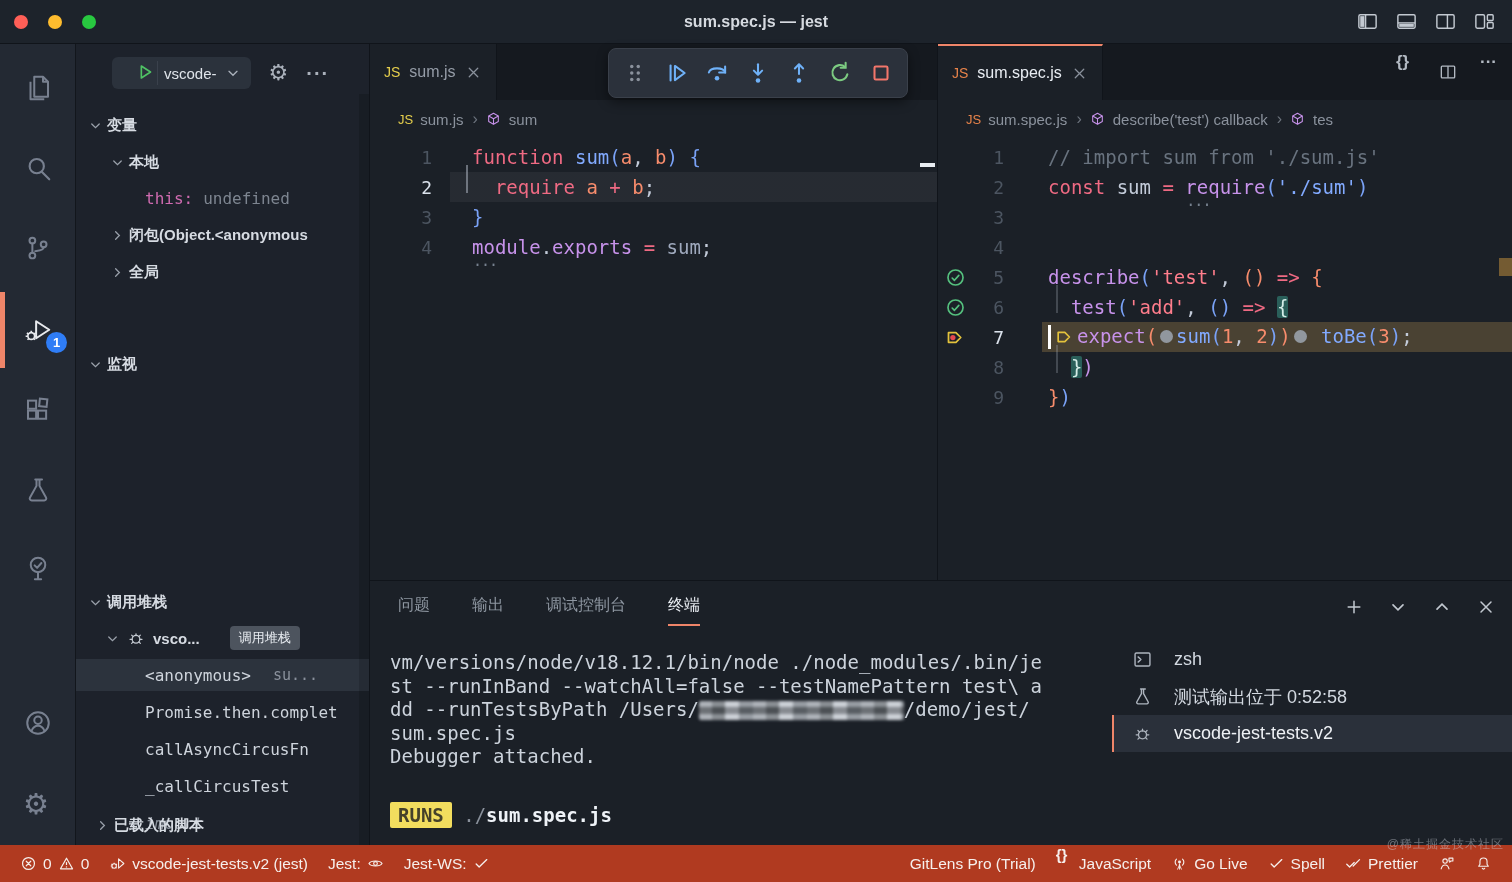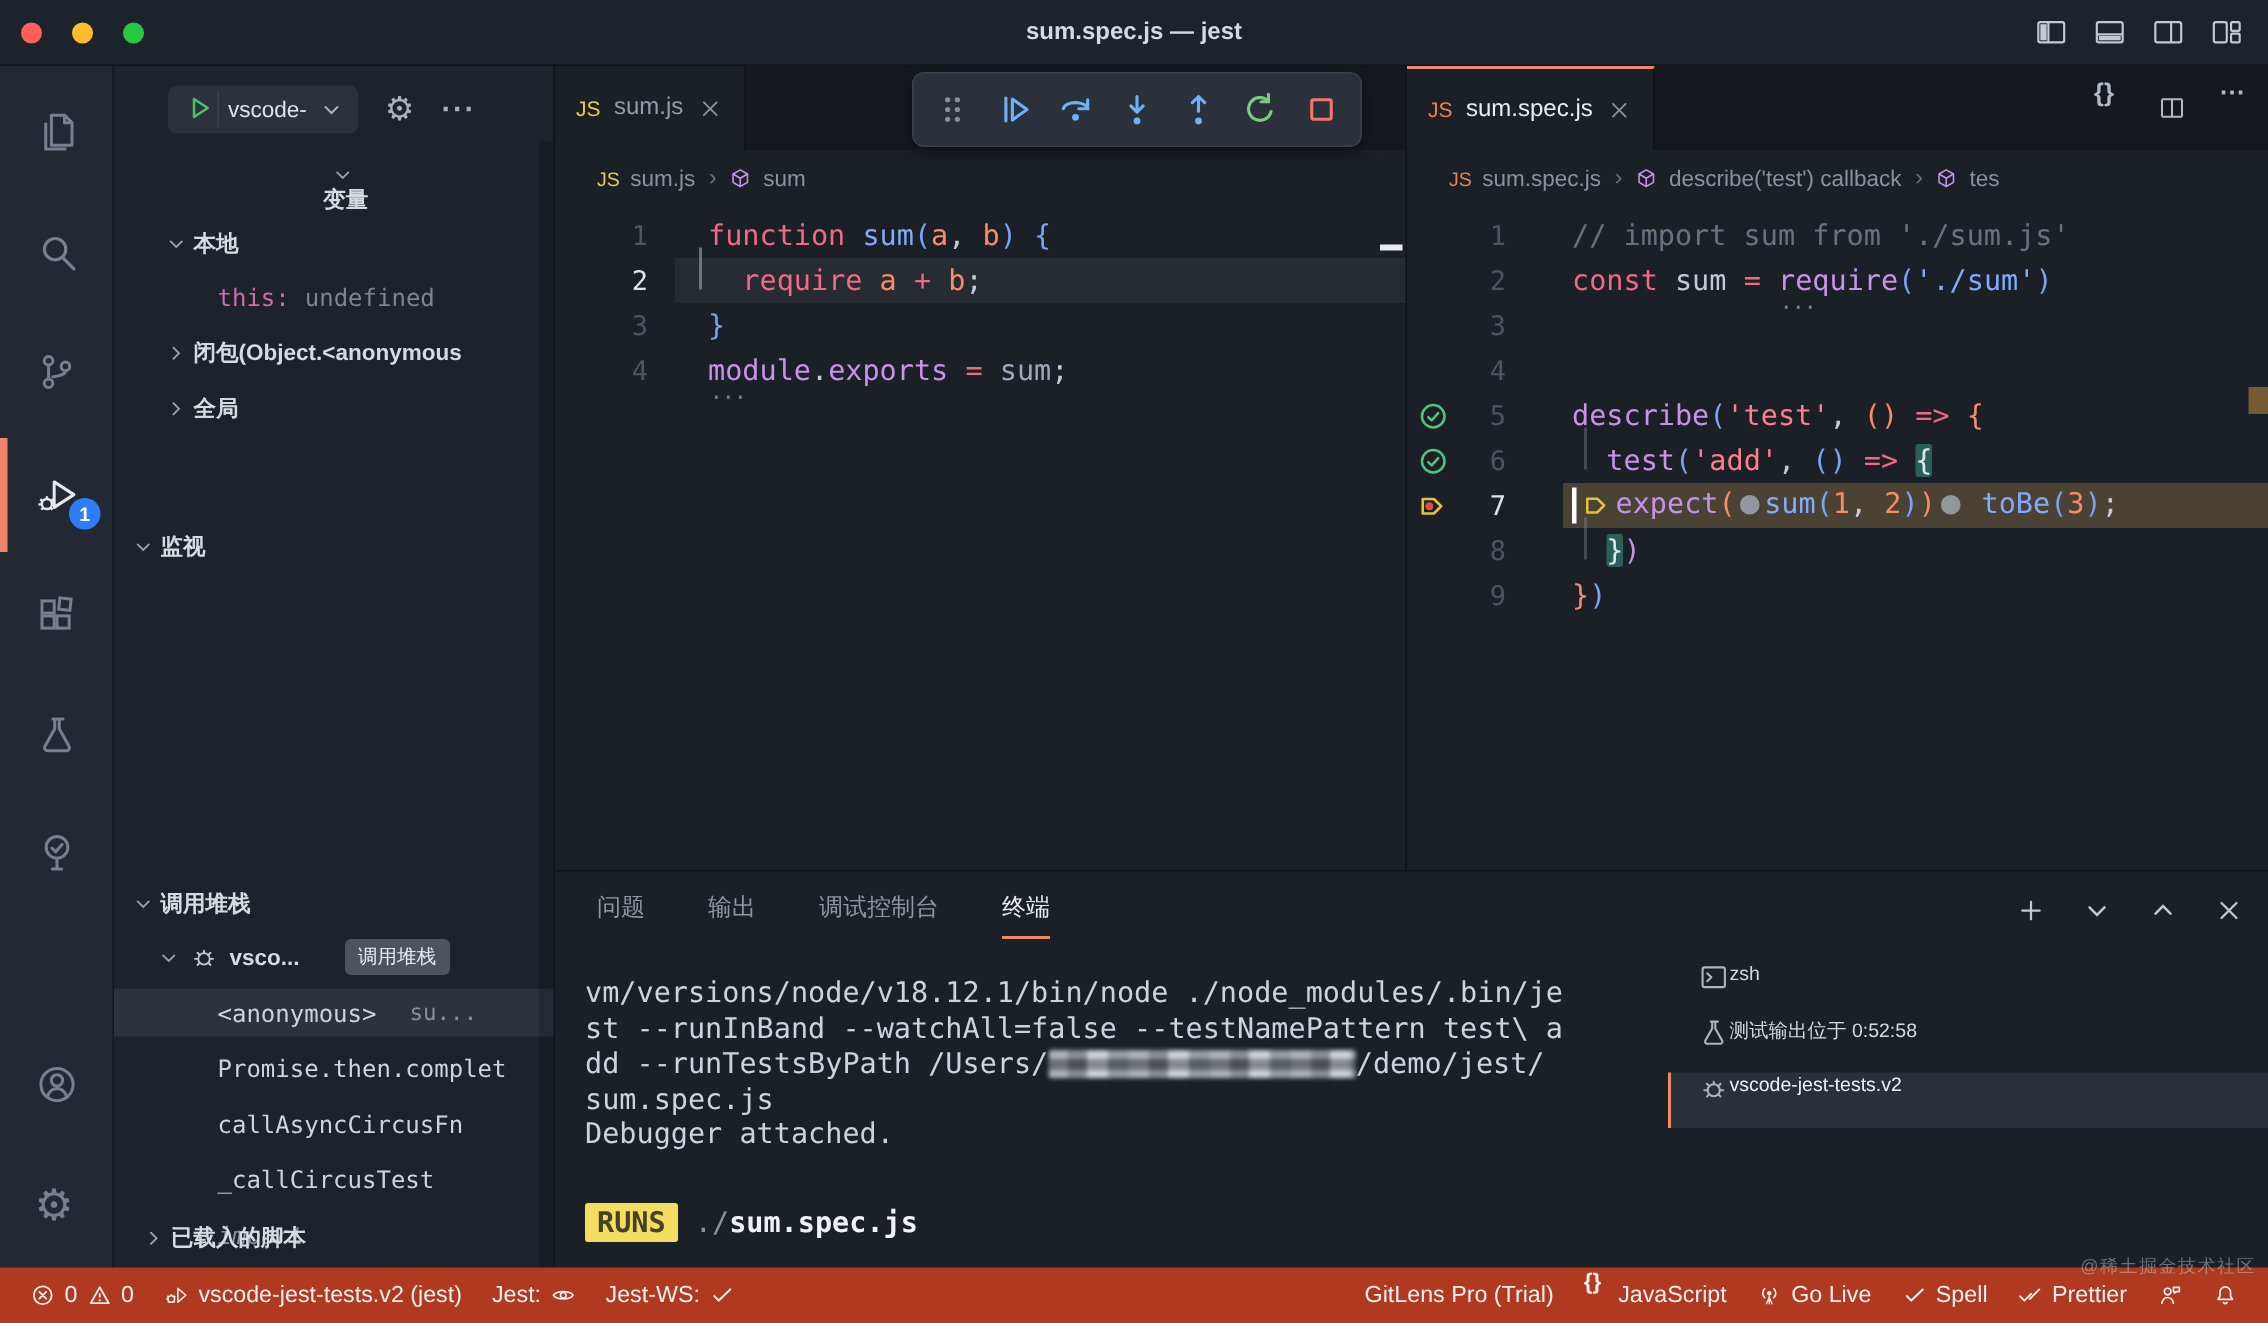--- a/index.html
+++ b/index.html
@@ -38,21 +38,21 @@
   .abadge { position:absolute; right:9px; bottom:1px; min-width:21px; height:21px; border-radius:50%;
             background:#2f7df6; color:#fff; font-size:13px; font-weight:700; display:flex;
             align-items:center; justify-content:center; }
   .gear-glyph { font-size:29px; line-height:1; font-style:normal; }
 
   
   .sidebar { position:absolute; left:76px; top:0; bottom:0; width:294px; background:#1d222b;
              border-right:1px solid #10141a; overflow:hidden; }
   .runbar { position:absolute; top:12px; left:36px; right:8px; height:34px; display:flex; align-items:center; }
   .runcfg { display:flex; align-items:center; background:#2b323c; border-radius:6px; height:32px;
-            padding:0 10px 0 10px; cursor:pointer; }
+            padding:0 10px 0 22px; cursor:pointer; }
   .runplay { width:24px; height:24px; color:#4fc364; margin-right:6px; border-right:1px solid #3a414c; padding-right:4px; }
   .runplay svg{width:22px;height:22px}
   .runlabel { font-size:15px; color:#dfe4ea; margin-right:8px; }
   .runchev { width:16px; height:16px; color:#aab1bb; }
   .sbgear { font-size:22px; color:#aab1bb; margin-left:18px; cursor:pointer; }
   .sbmore { font-size:20px; font-weight:700; color:#aab1bb; margin-left:18px; letter-spacing:1px; cursor:pointer; }
 
   .srow { position:absolute; left:0; right:0; height:32px; display:flex; align-items:center;
           font-size:15px; color:#ced4dc; white-space:nowrap; }
   .srow .tchev { width:15px; height:15px; color:#9aa1ab; flex:none; }
@@ -133,21 +133,21 @@
   .blurred { display:inline-block; width:205px; height:19px; vertical-align:middle; border-radius:2px;
              background:
                repeating-linear-gradient(90deg,#9aa0a8 0 13px,#6d7379 13px 26px,#c0c6ce 26px 40px,#7e858d 40px 54px),
                repeating-linear-gradient(0deg,rgba(255,255,255,.2) 0 6px, rgba(0,0,0,.3) 6px 13px);
              background-blend-mode:overlay; filter:blur(1.5px); }
   .runsline { margin-top:12px; }
   .runsbadge { background:#f2dd5e; color:#45412a; font-weight:700; padding:2px 8px; border-radius:2px; }
   .runsdim { color:#8a919c; }
   .runspath { color:#eef2f7; font-weight:700; }
   .termlist { position:absolute; right:0; width:400px; top:60px; }
-  .trow { height:37px; display:flex; gap:0; padding-left:18px; font-size:13px;
+  .trow { height:37px; display:flex; align-items:center; gap:21px; padding-left:18px; font-size:18px;
           color:#d3d9e1; cursor:pointer; border-left:2px solid transparent; }
   .trow .ic { width:21px; height:21px; color:#aeb5bf; }
   .trow.selected { background:#2a303a; border-left-color:#ef8569; color:#eef1f5; }
 
   
   .dtoolbar { position:absolute; left:608px; top:48px; width:300px; height:50px; background:#2b313b;
               border:1px solid #3a404a; border-radius:8px; box-shadow:0 4px 12px rgba(0,0,0,.45);
               display:flex; align-items:center; justify-content:space-evenly; z-index:40; }
   .dbtn { width:30px; height:30px; display:flex; align-items:center; justify-content:center; cursor:pointer; }
   .dbtn .ic { width:26px; height:26px; }
@@ -305,21 +305,21 @@
           <span class="runchev ic">
               <svg viewBox="0 0 24 24" fill="none" stroke="currentColor" stroke-width="2" stroke-linecap="round">
                 <path d="M6 9.5l6 6 6-6"></path>
               </svg>
             </span>
         </div>
         <span class="sbgear">⚙</span>
         <span class="sbmore">···</span>
       </div>
 
-      <div class="srow shead" style="top:65px; padding-left:12px;flex-direction:column;">
+      <div class="srow shead" style="top:65px; padding-left:12px;">
         <span class="tchev ic">
             <svg viewBox="0 0 24 24" fill="none" stroke="currentColor" stroke-width="2" stroke-linecap="round">
               <path d="M6 9.5l6 6 6-6"></path>
             </svg>
           </span>
         <span style="margin-left:4px">变量</span>
       </div>
       <div class="srow shead" style="top:102px; padding-left:34px;">
         <span class="tchev ic">
             <svg viewBox="0 0 24 24" fill="none" stroke="currentColor" stroke-width="2" stroke-linecap="round">

